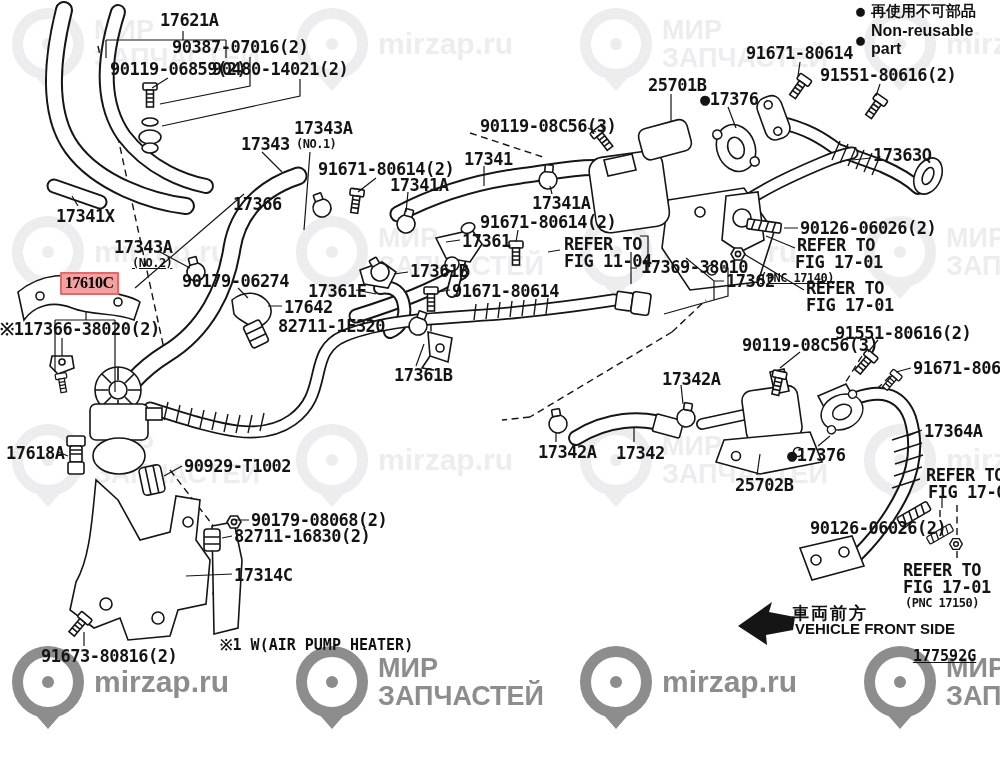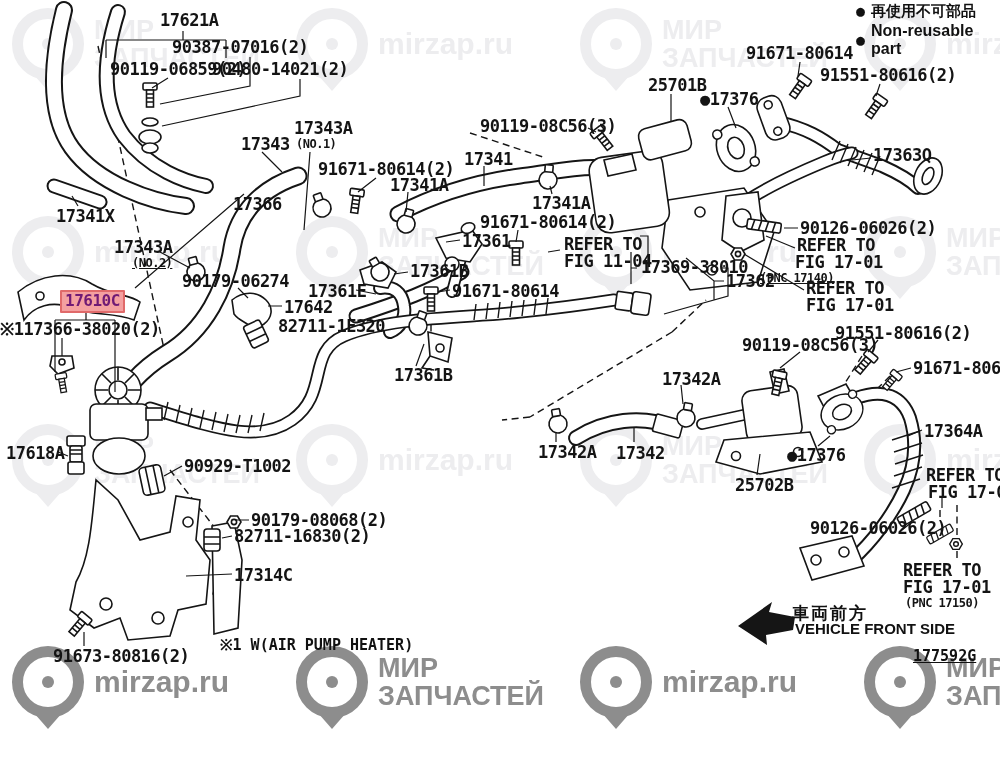--- a/index.html
+++ b/index.html
@@ -439,21 +439,21 @@
       <div class="plabel" style="left: 795px; top: 254px;">FIG 17-01</div>
       <div class="plabel small" style="left: 760px; top: 272px; text-decoration: underline;">(PNC 17140)</div>
       <div class="plabel" style="left: 726px; top: 273px;">17362</div>
       <div class="plabel" style="left: 806px; top: 280px;">REFER TO</div>
       <div class="plabel" style="left: 806px; top: 297px;">FIG 17-01</div>
       <div class="plabel" style="left: 410px; top: 263px;">17361B</div>
       <div class="plabel" style="left: 182px; top: 273px;">90179-06274</div>
       <div class="plabel" style="left: 308px; top: 283px;">17361E</div>
       <div class="plabel" style="left: 452px; top: 283px;">91671-80614</div>
       <div class="plabel" style="left: 284px; top: 299px;">17642</div>
-      <div class="plabel hl" style="left: 60px; top: 290px; background: rgb(244, 160, 160); border: 2px solid rgb(224, 106, 106); color: #701a75;">17610C</div>
+      <div class="plabel hl" style="left: 60px; top: 272px; background: rgb(244, 160, 160); border: 2px solid rgb(224, 106, 106); color: #000000; font-family: Liberation Serif, serif;">17610C</div>
       <div class="plabel" style="left: 278px; top: 318px;">82711-1E320</div>
       <div class="plabel" style="left: 0px; top: 321px;">※117366-38020(2)</div>
       <div class="plabel" style="left: 394px; top: 367px;">17361B</div>
       <div class="plabel" style="left: 835px; top: 325px;">91551-80616(2)</div>
       <div class="plabel" style="left: 742px; top: 337px;">90119-08C56(3)</div>
       <div class="plabel" style="left: 913px; top: 360px;">91671-80614</div>
       <div class="plabel" style="left: 662px; top: 371px;">17342A</div>
       <div class="plabel" style="left: 924px; top: 423px;">17364A</div>
       <div class="plabel" style="left: 787px; top: 447px;">●17376</div>
       <div class="plabel" style="left: 6px; top: 445px;">17618A</div>
@@ -463,21 +463,21 @@
       <div class="plabel" style="left: 735px; top: 477px;">25702B</div>
       <div class="plabel" style="left: 926px; top: 467px;">REFER TO</div>
       <div class="plabel" style="left: 928px; top: 484px;">FIG 17-01</div>
       <div class="plabel" style="left: 251px; top: 512px;">90179-08068(2)</div>
       <div class="plabel" style="left: 234px; top: 528px;">82711-16830(2)</div>
       <div class="plabel" style="left: 234px; top: 567px;">17314C</div>
       <div class="plabel" style="left: 810px; top: 520px;">90126-06026(2)</div>
       <div class="plabel" style="left: 903px; top: 562px;">REFER TO</div>
       <div class="plabel" style="left: 903px; top: 579px;">FIG 17-01</div>
       <div class="plabel small" style="left: 905px; top: 597px;">(PNC 17150)</div>
-      <div class="plabel" style="left: 41px; top: 648px; margin-left: 12px;">91673-80816(2)</div>
+      <div class="plabel" style="left: 41px; top: 648px;">91673-80816(2)</div>
     </div>
 
   <div id="legend">
     <div class="legend-row">
       <span class="legend-bullet">●</span>
       <span class="legend-jp">再使用不可部品</span>
     </div>
     <div class="legend-row">
       <span class="legend-bullet">●</span>
       <span class="legend-en">Non-reusable part</span>

